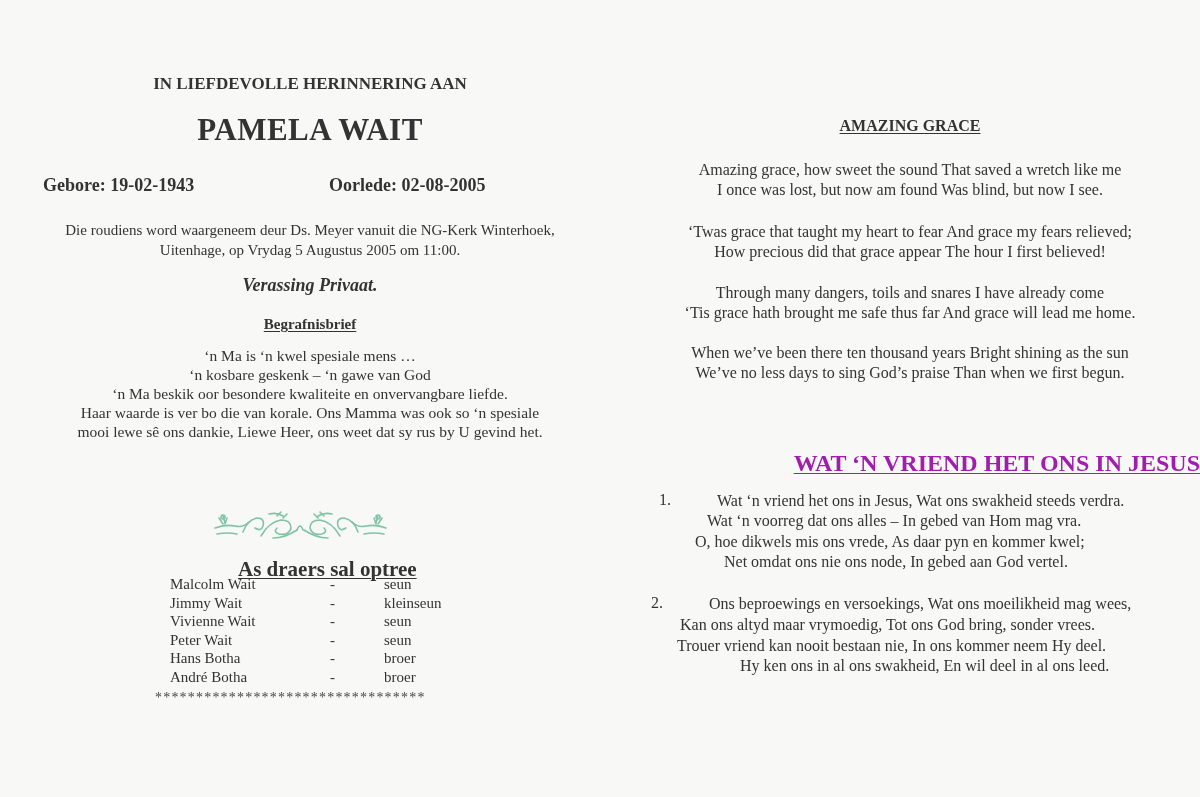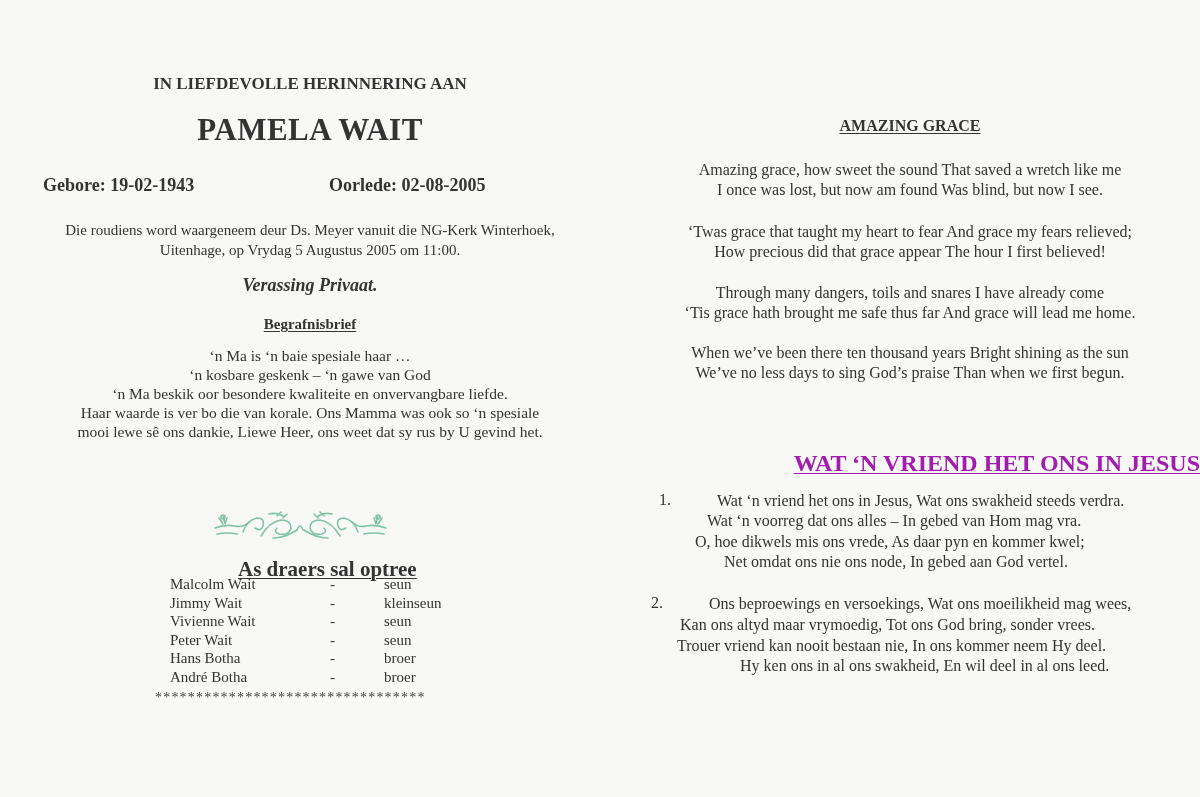--- a/index.html
+++ b/index.html
@@ -118,21 +118,21 @@
 
 <div class="abs center" id="service">
   <div>Die roudiens word waargeneem deur Ds. Meyer vanuit die NG-Kerk Winterhoek,</div>
   <div>Uitenhage, op Vrydag 5 Augustus 2005 om 11:00.</div>
 </div>
 
 <div class="abs center" id="cremation">Verassing Privaat.</div>
 <div class="abs center" id="letter-title"><span class="u">Begrafnisbrief</span></div>
 
 <div class="abs center" id="letter-body">
-  <div>‘n Ma is ‘n baie spesiale haar …</div>
+  <div>‘n Ma is ‘n kwel spesiale mens …</div>
   <div>‘n kosbare geskenk – ‘n gawe van God</div>
   <div>‘n Ma beskik oor besondere kwaliteite en onvervangbare liefde.</div>
   <div>Haar waarde is ver bo die van korale.  Ons Mamma was ook so ‘n spesiale</div>
   <div>mooi lewe sê ons dankie, Liewe Heer, ons weet dat sy rus by U gevind het.</div>
 </div>
 
 <div class="abs" id="ornament">
   <svg width="175" height="34" viewBox="0 0 175 34" fill="none" stroke="#7fc4a4" stroke-width="1.6" stroke-linecap="round">
 
     <path d="M2 20 Q12 16 22 18 Q30 20 36 14"></path>

